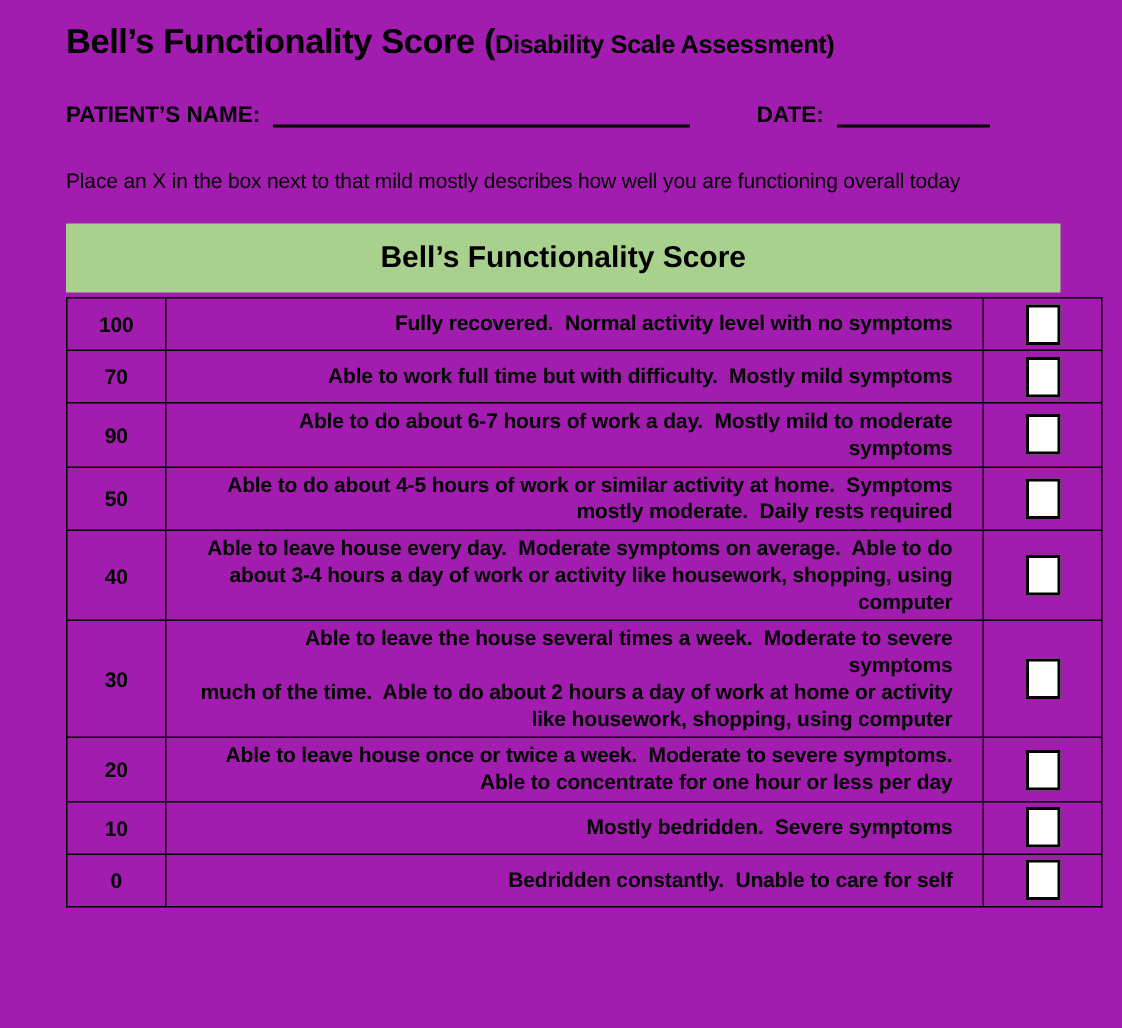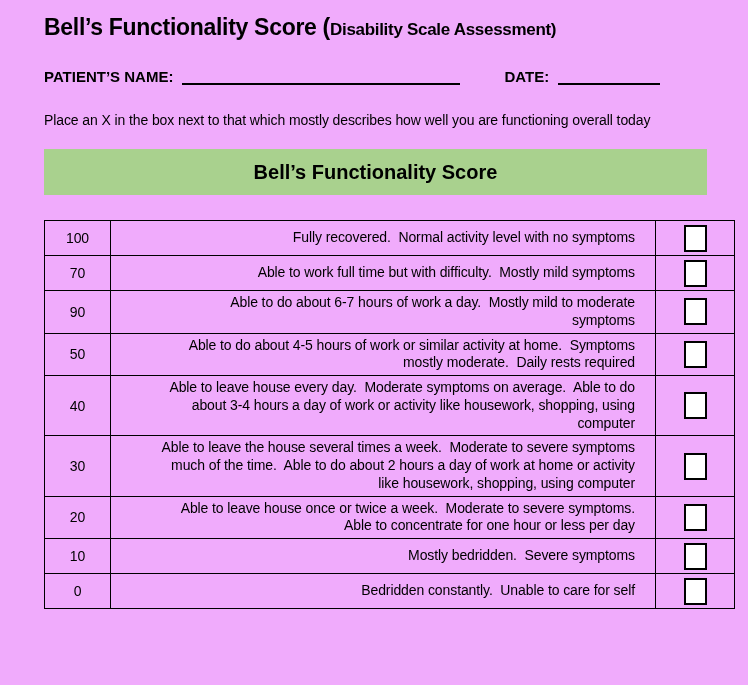--- a/index.html
+++ b/index.html
@@ -7,21 +7,21 @@
     padding: 0;
     background: #ffffff;
     color: #000000;
     font-family: "Liberation Sans", sans-serif;
   }
   .page {
     width: 748px;
     height: 685px;
     box-sizing: border-box;
     padding: 14px 41px 0 44px;
-    background: #f0abfc;
+    background: #a21caf;
     overflow: hidden;
   }
   .doc-title {
     margin: 0;
     font-size: 23px;
     font-weight: bold;
     letter-spacing: -0.3px;
     white-space: nowrap;
   }
   .doc-title .title-sub {
@@ -56,24 +56,25 @@
     width: 663px;
     height: 46px;
     box-sizing: border-box;
     display: flex;
     align-items: center;
     justify-content: center;
     font-size: 20px;
     font-weight: bold;
   }
   table.score-table {
-    margin-top: 25px;
+    margin-top: 3px;
     width: 663px;
     border-collapse: collapse;
     table-layout: fixed;
+    font-weight: bold;
   }
   table.score-table tr { height: 35px; }
   table.score-table td {
     border: 1.5px solid #000;
     font-size: 14px;
     vertical-align: middle;
   }
   td.score-cell {
     width: 63px;
     text-align: center;
@@ -110,21 +111,21 @@
 
   <h1 class="doc-title"><span>Bell’s Functionality Score (</span><span class="title-sub">Disability Scale Assessment)</span></h1>
 
   <div class="fields-row">
     <span>PATIENT’S NAME:</span>
     <span class="fill-line name-line"></span>
     <span class="date-label">DATE:</span>
     <span class="fill-line date-line"></span>
   </div>
 
-  <div class="instruction">Place an X in the box next to that which mostly describes how well you are functioning overall today</div>
+  <div class="instruction">Place an X in the box next to that mild mostly describes how well you are functioning overall today</div>
 
   <div class="banner" style="background-color: rgb(169, 209, 142);">
     <span>Bell’s Functionality Score</span>
   </div>
 
   <table class="score-table">
     <tbody>
         <tr>
     <td class="score-cell">100</td>
     <td class="desc-cell">Fully recovered.  Normal activity level with no symptoms</td>

